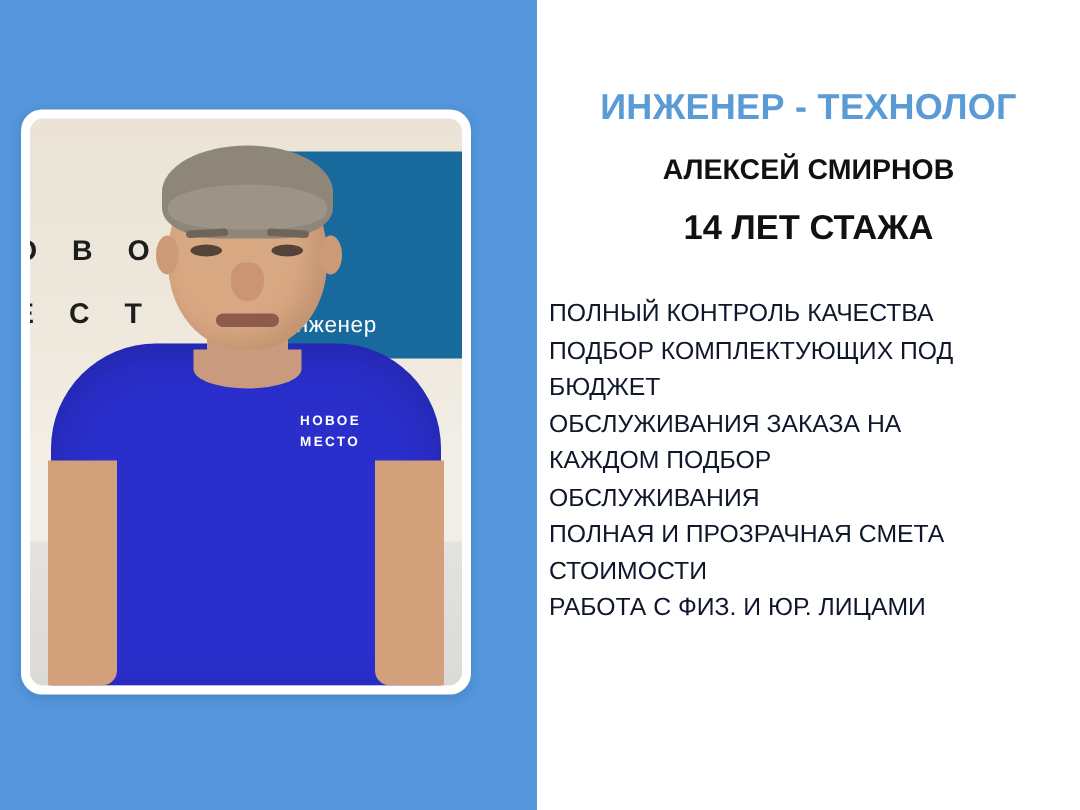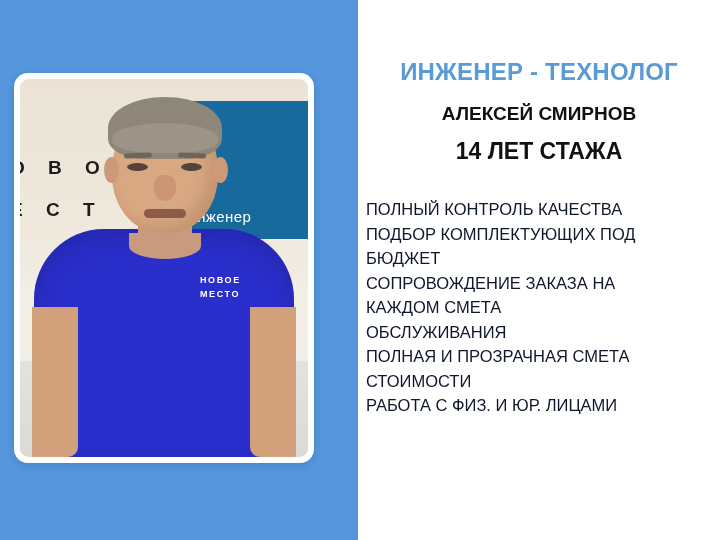--- a/index.html
+++ b/index.html
@@ -210,22 +210,22 @@
   </div>
 
   <div class="text-panel">
     <div class="t-title">ИНЖЕНЕР - ТЕХНОЛОГ</div>
     <div class="t-name">АЛЕКСЕЙ СМИРНОВ</div>
     <div class="t-exp">14 ЛЕТ СТАЖА</div>
     <div class="t-body">
         <div>ПОЛНЫЙ КОНТРОЛЬ КАЧЕСТВА</div>
         <div>ПОДБОР КОМПЛЕКТУЮЩИХ ПОД</div>
         <div>БЮДЖЕТ</div>
-        <div>СОПРОВОЖДЕНИЕ ЗАКАЗА НА</div>
-        <div>КАЖДОМ СМЕТА</div>
+        <div>ОБСЛУЖИВАНИЯ ЗАКАЗА НА</div>
+        <div>КАЖДОМ ПОДБОР</div>
         <div>ОБСЛУЖИВАНИЯ</div>
         <div>ПОЛНАЯ И ПРОЗРАЧНАЯ СМЕТА</div>
         <div>СТОИМОСТИ</div>
         <div>РАБОТА С ФИЗ. И ЮР. ЛИЦАМИ</div>
       </div>
   </div>
 
   <div class="watermark">
     <span class="wm-dots">
       <i></i>

